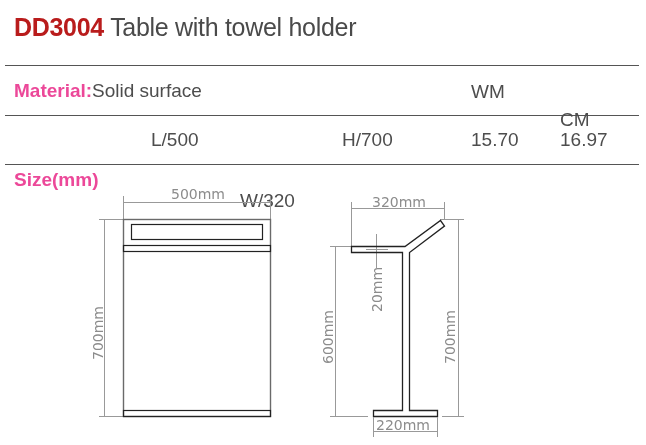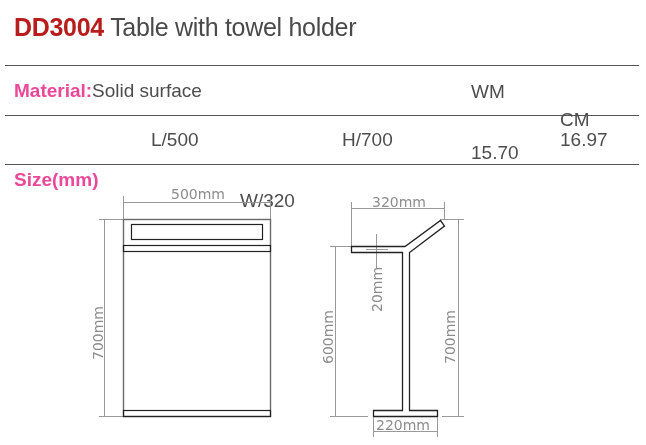--- a/index.html
+++ b/index.html
@@ -30,21 +30,21 @@
   <span class="cell" style="left:92px;top:79px;">Solid surface</span>
   <span class="cell" style="left:471px;top:80px;">WM</span>
   <span class="cell" style="left:560px;top:80px;margin-top:28px;">CM</span>
 </div>
 
 <div>
   <span class="cell bold" style="left:14px;top:128px;margin-top:40px;">Size(mm)</span>
   <span class="cell" style="left:151px;top:128px;">L/500</span>
   <span class="cell" style="left:240px;top:144px;margin-top:45px;">W/320</span>
   <span class="cell" style="left:342px;top:128px;">H/700</span>
-  <span class="cell" style="left:471px;top:128px;margin-top:13px;">15.70</span>
+  <span class="cell" style="left:471px;top:128px;">15.70</span>
   <span class="cell" style="left:560px;top:128px;text-align:center;">16.97</span>
 </div>
 
 <svg width="646" height="445" viewBox="0 0 646 445">
 
   <g>
 
     <line x1="123.5" y1="196" x2="123.5" y2="220" stroke="#999" stroke-width="1"></line>
     <line x1="270.5" y1="196" x2="270.5" y2="220" stroke="#999" stroke-width="1"></line>
     <line x1="123" y1="202.5" x2="271" y2="202.5" stroke="#999" stroke-width="1"></line>

